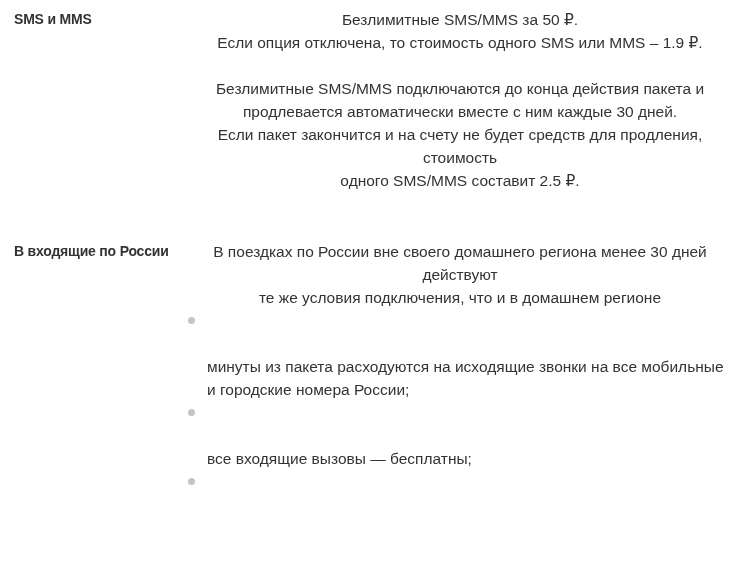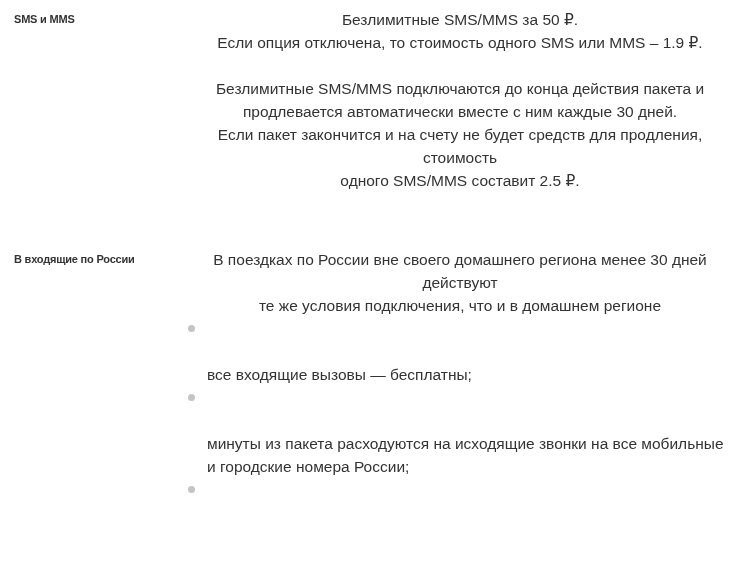--- a/index.html
+++ b/index.html
@@ -28,36 +28,36 @@
   .section-row {
     display: grid;
     grid-template-columns: 171px 1fr;
     align-items: start;
   }
   .section-row + .section-row {
     margin-top: 44px;
   }
   .section-label {
     font-weight: bold;
-    font-size: 11px;
+    font-size: 14px;
     line-height: 23px;
     letter-spacing: -0.2px;
     color: var(--text);
     padding-right: 10px;
   }
   .section-content {
     max-width: 556px;
   }
   .para {
     margin: 0 0 23px 0;
     white-space: pre-line;
     text-align: center;
   }
   .para:last-child {
-    margin-bottom: 12px;
+    margin-bottom: 4px;
   }
   .para.tight {
     margin-bottom: 0;
   }
   ul.bullet-list {
     list-style: none;
     margin: 0 0 23px 0;
     padding: 0;
   }
   ul.bullet-list li {
@@ -93,26 +93,26 @@
   </section>
 
   <section class="section-row">
     <div class="section-label">В входящие по России</div>
     <div class="section-content">
       <p class="para tight">В поездках по России вне своего домашнего региона менее 30 дней действуют
 те же условия подключения, что и в домашнем регионе</p>
       <ul class="bullet-list">
         <li>
           <span class="bullet-dot"></span>
-          <span>все входящие вызовы — бесплатны;</span>
+          <span>минуты из пакета расходуются на исходящие звонки на все мобильные
+и городские номера России;</span>
         </li>
         <li>
           <span class="bullet-dot"></span>
-          <span>минуты из пакета расходуются на исходящие звонки на все мобильные
-и городские номера России;</span>
+          <span>все входящие вызовы — бесплатны;</span>
         </li>
         <li>
           <span class="bullet-dot"></span>
           
         </li>
 
       </ul>
 
     </div>
   </section>

